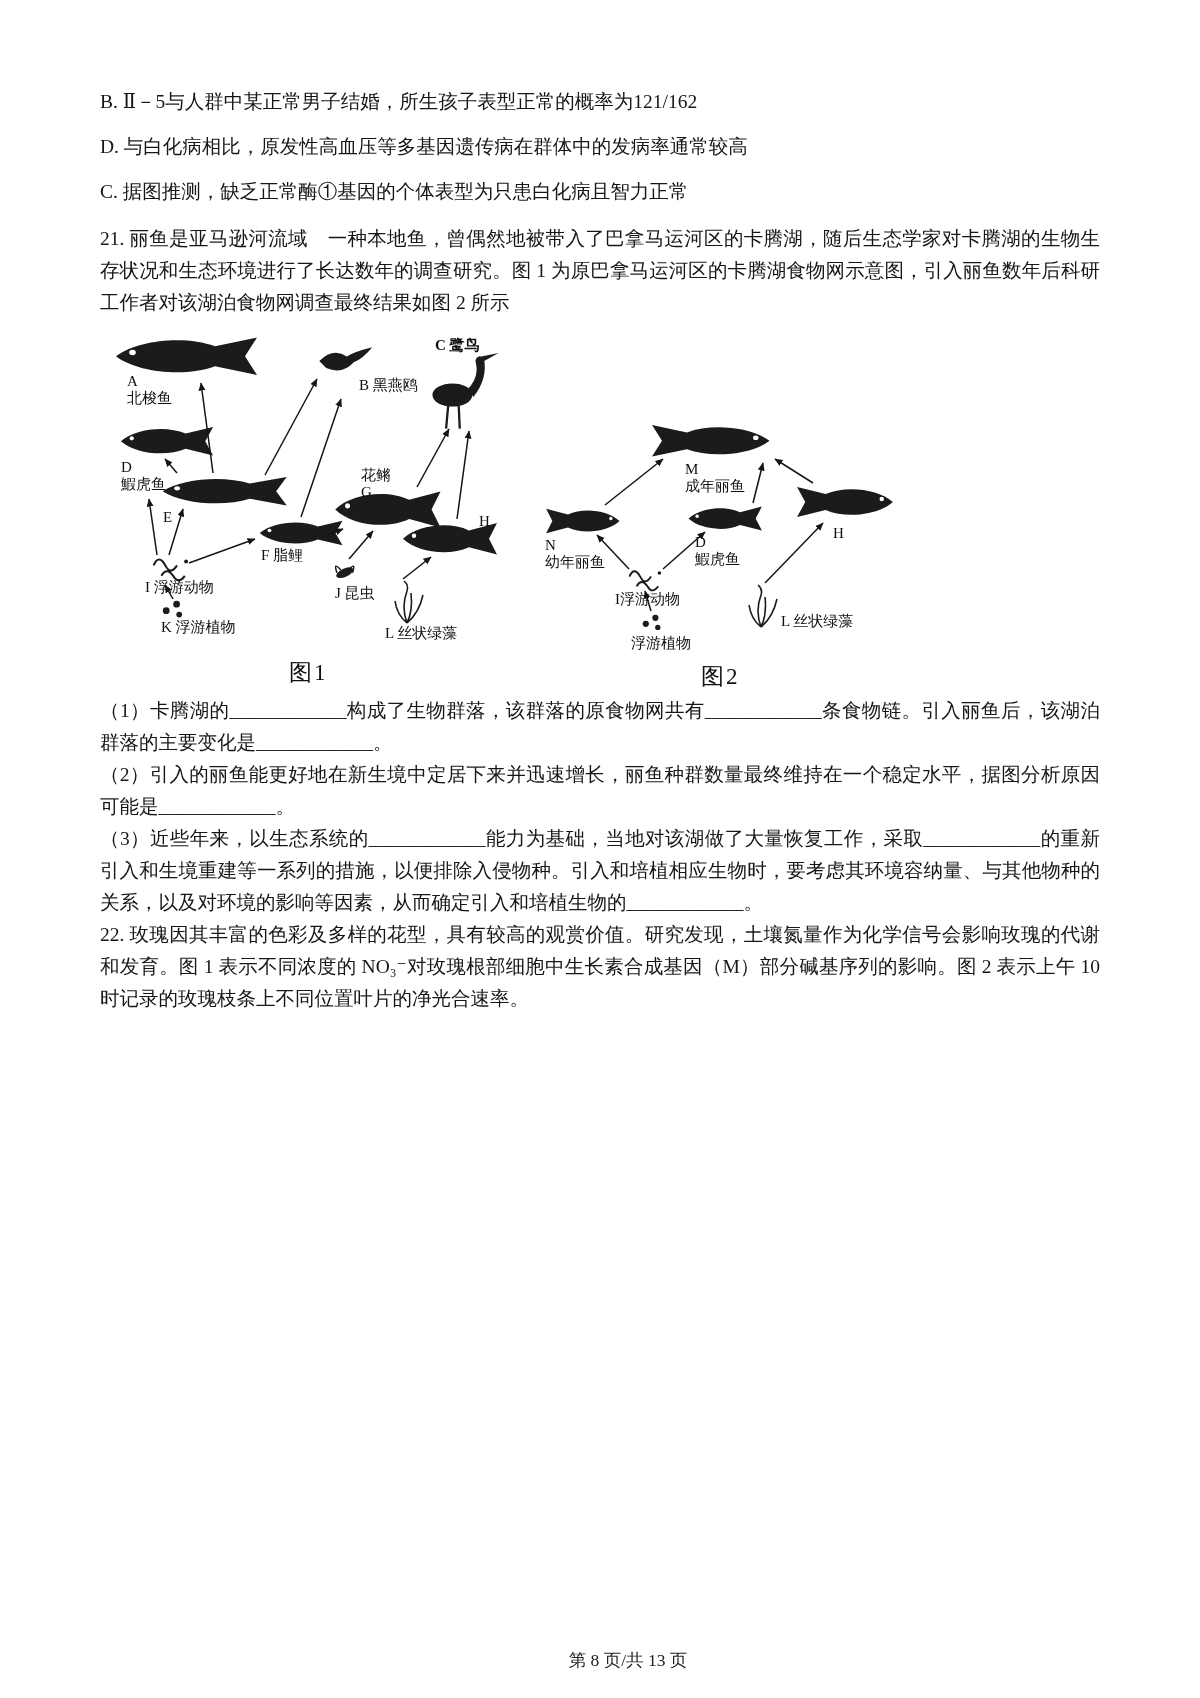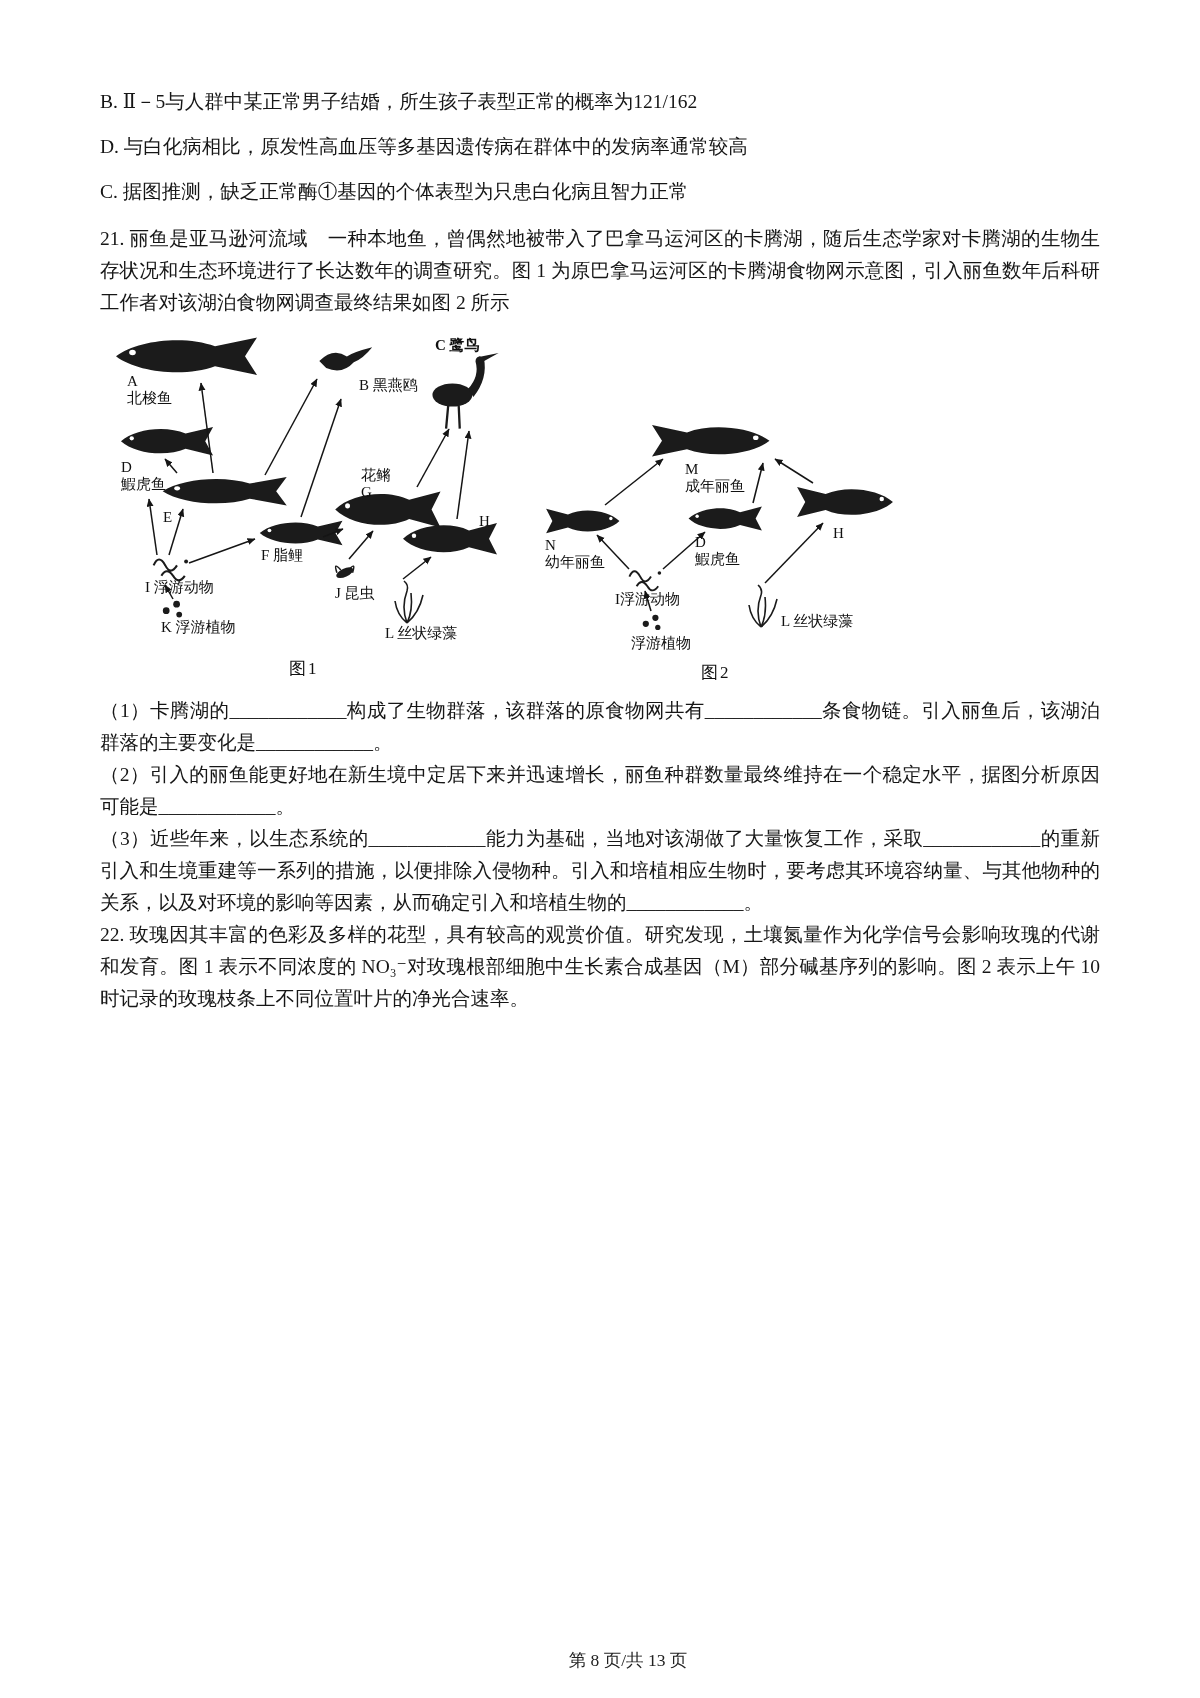--- a/index.html
+++ b/index.html
@@ -7,21 +7,21 @@
         font-family:"Liberation Serif","DejaVu Serif",serif;color:#161616;
         padding:88px 100px 0;box-sizing:border-box;overflow:hidden;}
   .opt{font-size:19.5px;line-height:27px;margin-bottom:18px;}
   .section-header{font-size:21px;font-weight:bold;margin:6px 0 16px;
         font-family:"Liberation Sans","DejaVu Sans",sans-serif;}
   .para{font-size:19.5px;line-height:32px;text-align:justify;}
   .figures{position:relative;height:372px;margin:4px 0 0;}
   .fig{position:absolute;}
   .fig svg{position:absolute;left:0;top:0;}
   .fig-label{position:absolute;font-size:15px;line-height:17px;white-space:pre-line;color:#111;}
-  .fig-caption{position:absolute;font-size:17px;letter-spacing:2px;color:#111;}
+  .fig-caption{position:absolute;font-size:23px;letter-spacing:2px;color:#111;}
   .arr{stroke:#151515;stroke-width:1.5;marker-end:url(#fw-arrow);}
   .footer{position:absolute;left:0;bottom:26px;width:100%;text-align:center;font-size:17.5px;color:#222;padding-left:28px;}
 </style>
 </head>
 <body>
 
 <svg style="position:absolute;width:0;height:0" aria-hidden="true">
   <defs>
     <marker id="fw-arrow" markerWidth="9" markerHeight="8" refX="7.5" refY="3.5" orient="auto" markerUnits="userSpaceOnUse">
       <path d="M0,0 L8,3.5 L0,7 Z" fill="#151515"></path>

